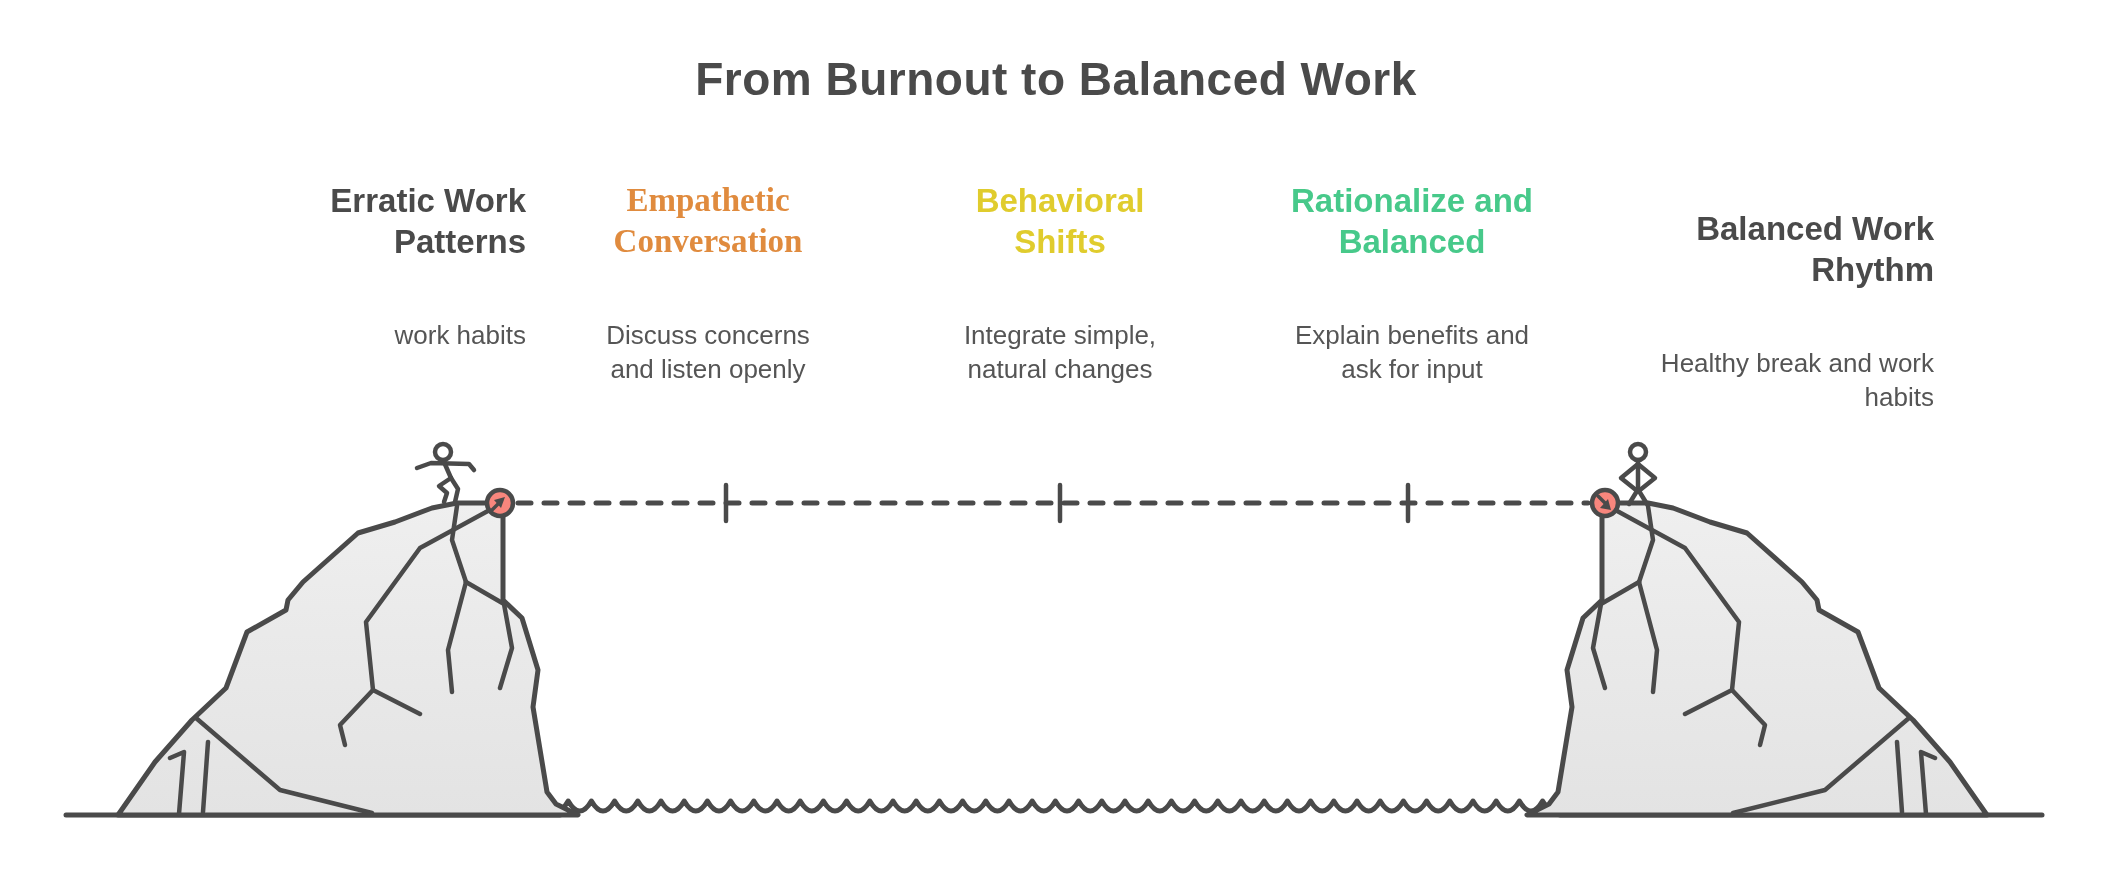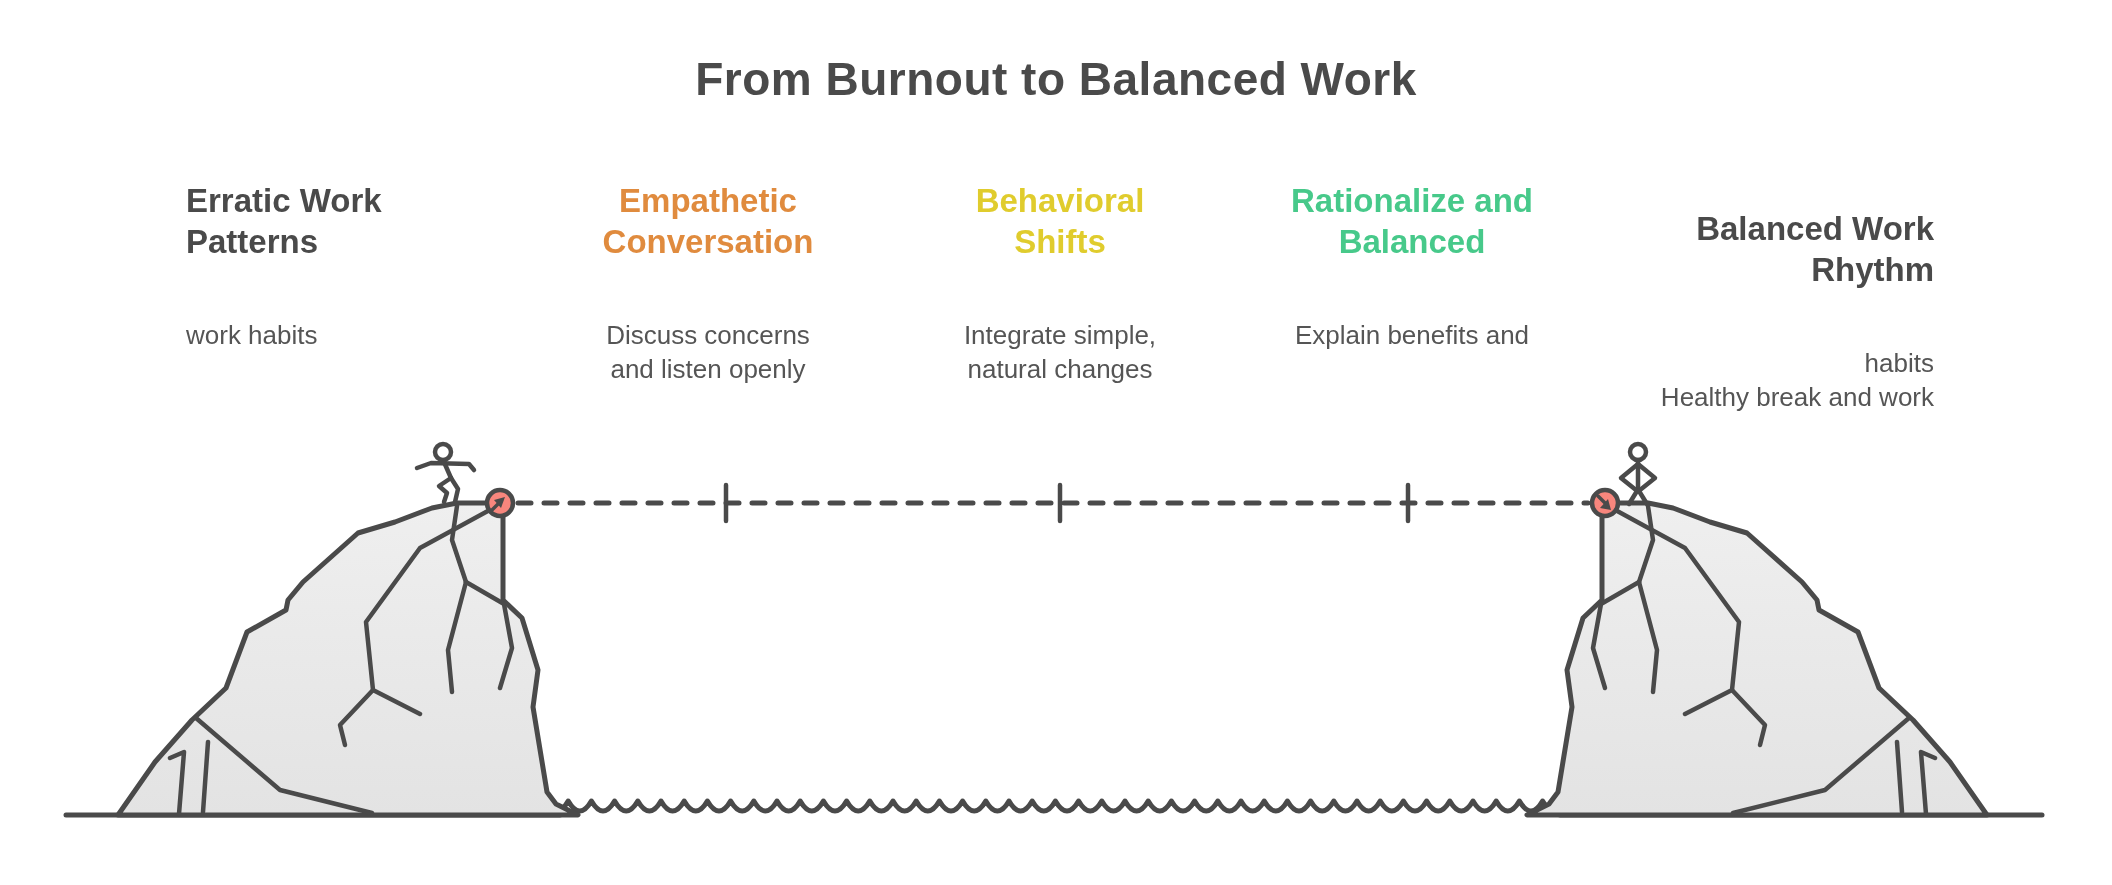--- a/index.html
+++ b/index.html
@@ -9,26 +9,26 @@
   .title { position:absolute; top:52px; left:0; width:2112px; text-align:center;
            font-size:46px; font-weight:bold; color:#4a4a4a; letter-spacing:0.5px; }
 
   .stages { position:absolute; top:180px; left:180px; width:1760px;
             display:grid; grid-template-columns:repeat(5,1fr); }
   .stage { padding:0 6px; }
   .stage-title { font-size:33px; font-weight:bold; line-height:41px; margin-bottom:56px; }
   .stage-desc  { font-size:26px; line-height:34px; color:#555555; }
   .stage-line  { display:block; }
 
-  .stage:nth-child(1) { }
+  .stage:nth-child(1) { text-align:right; }
   .stage:nth-child(2), .stage:nth-child(3), .stage:nth-child(4) { text-align:center; }
   .stage:nth-child(5) { text-align:right;margin-top:28px; }
 
   .c-dark   { color:#4a4a4a; }
-  .c-orange { color:#e08b3e; }
+  .c-orange { color:#e08b3e;font-family:Liberation Serif, serif; }
   .c-yellow { color:#e0cc2d; }
   .c-green  { color:#47c98a;text-align:center; }
 
   .scene { position:absolute; top:420px; left:0; width:2112px; height:465px; }
   svg .ln  { fill:none; stroke:#4a4a4a; stroke-width:5; stroke-linecap:round; stroke-linejoin:round; }
   svg .thin{ fill:none; stroke:#4a4a4a; stroke-width:4.5; stroke-linecap:round; stroke-linejoin:round; }
   svg .rock{ fill:url(#rockGrad); stroke:#4a4a4a; stroke-width:5; stroke-linejoin:round; }
 </style>
 </head>
 <body>
@@ -69,31 +69,32 @@
     </div>
   </div>
 
   <div class="stage">
     <div class="stage-title c-green">
       <span class="stage-line">Rationalize and</span>
       <span class="stage-line">Balanced</span>
     </div>
     <div class="stage-desc">
       <span class="stage-line">Explain benefits and</span>
+      <span class="stage-line">ask for input</span>
     </div>
   </div>
 
   <div class="stage">
     <div class="stage-title c-dark">
       <span class="stage-line">Balanced Work</span>
       <span class="stage-line">Rhythm</span>
     </div>
     <div class="stage-desc">
+      <span class="stage-line">Healthy break and work</span>
       <span class="stage-line">habits</span>
-      <span class="stage-line">Healthy break and work</span>
     </div>
   </div>
 
 </div>
 
 <div class="scene">
 <svg width="2112" height="465" viewBox="0 0 2112 465">
   <defs>
     <linearGradient id="rockGrad" x1="0" y1="0" x2="0" y2="1">
       <stop offset="0" stop-color="#efefef"></stop>

